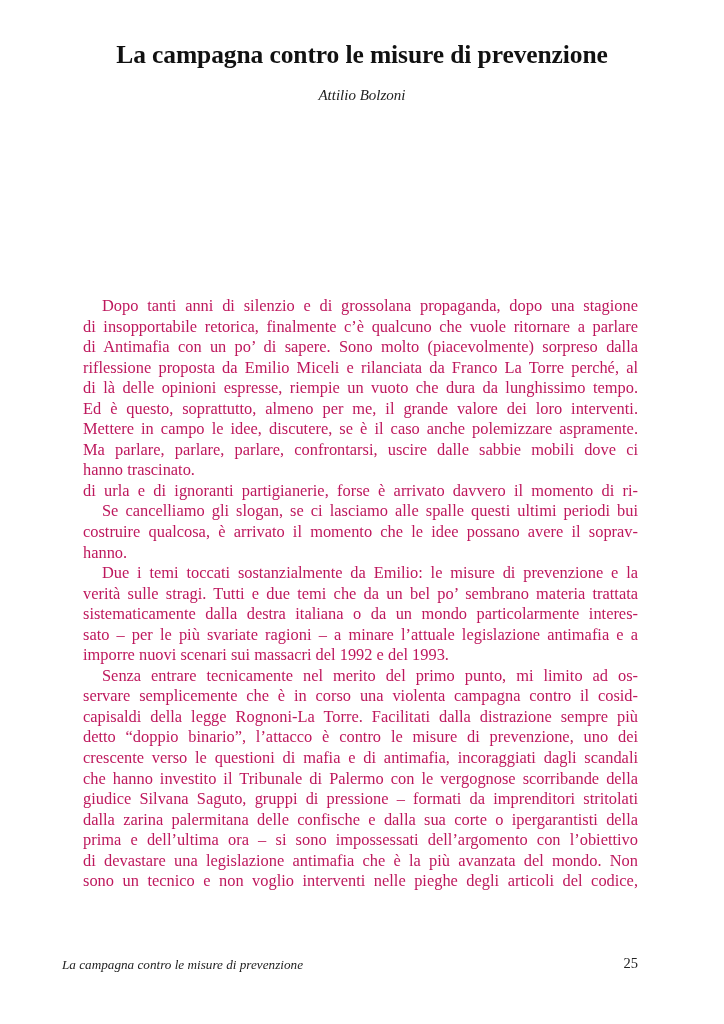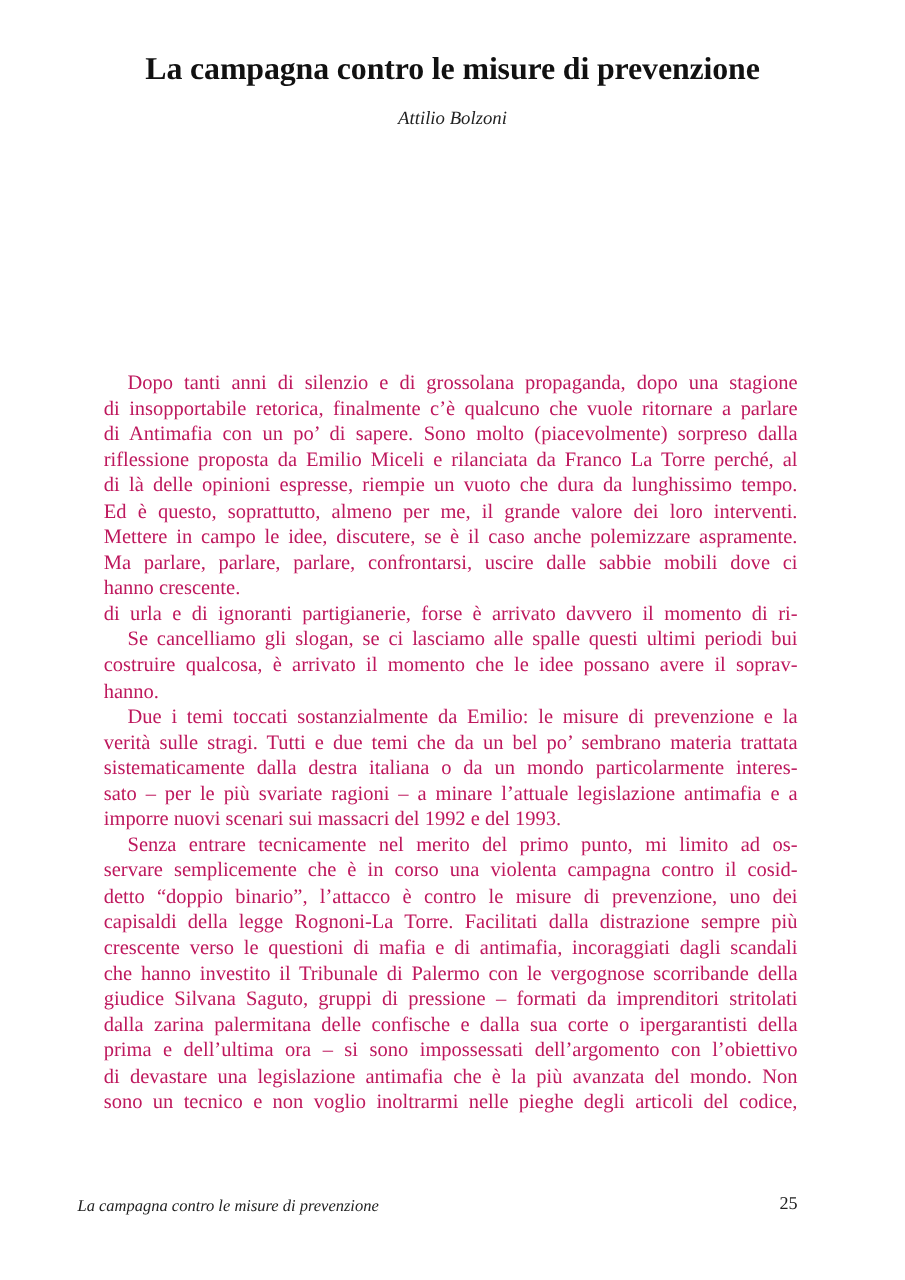--- a/index.html
+++ b/index.html
@@ -45,47 +45,47 @@
 
   <div>
     <span class="line indent">Dopo tanti anni di silenzio e di grossolana propaganda, dopo una stagione</span>
     <span class="line">di insopportabile retorica, finalmente c’è qualcuno che vuole ritornare a parlare</span>
     <span class="line">di Antimafia con un po’ di sapere. Sono molto (piacevolmente) sorpreso dalla</span>
     <span class="line">riflessione proposta da Emilio Miceli e rilanciata da Franco La Torre perché, al</span>
     <span class="line">di là delle opinioni espresse, riempie un vuoto che dura da lunghissimo tempo.</span>
     <span class="line">Ed è questo, soprattutto, almeno per me, il grande valore dei loro interventi.</span>
     <span class="line">Mettere in campo le idee, discutere, se è il caso anche polemizzare aspramente.</span>
     <span class="line">Ma parlare, parlare, parlare, confrontarsi, uscire dalle sabbie mobili dove ci</span>
-    <span class="line last">hanno crescente.</span>
+    <span class="line last">hanno trascinato.</span>
   </div>
 
   <div>
     <span class="line">di urla e di ignoranti partigianerie, forse è arrivato davvero il momento di ri-</span>
     <span class="line indent">Se cancelliamo gli slogan, se ci lasciamo alle spalle questi ultimi periodi bui</span>
     <span class="line">costruire qualcosa, è arrivato il momento che le idee possano avere il soprav-</span>
     <span class="line last">hanno.</span>
   </div>
 
   <div>
     <span class="line indent">Due i temi toccati sostanzialmente da Emilio: le misure di prevenzione e la</span>
     <span class="line">verità sulle stragi. Tutti e due temi che da un bel po’ sembrano materia trattata</span>
     <span class="line">sistematicamente dalla destra italiana o da un mondo particolarmente interes-</span>
     <span class="line">sato – per le più svariate ragioni – a minare l’attuale legislazione antimafia e a</span>
     <span class="line last">imporre nuovi scenari sui massacri del 1992 e del 1993.</span>
   </div>
 
   <div>
     <span class="line indent">Senza entrare tecnicamente nel merito del primo punto, mi limito ad os-</span>
     <span class="line">servare semplicemente che è in corso una violenta campagna contro il cosid-</span>
+    <span class="line">capisaldi della legge Rognoni-La Torre. Facilitati dalla distrazione sempre più</span>
     <span class="line">detto “doppio binario”, l’attacco è contro le misure di prevenzione, uno dei</span>
-    <span class="line">capisaldi della legge Rognoni-La Torre. Facilitati dalla distrazione sempre più</span>
     <span class="line">crescente verso le questioni di mafia e di antimafia, incoraggiati dagli scandali</span>
     <span class="line">che hanno investito il Tribunale di Palermo con le vergognose scorribande della</span>
     <span class="line">giudice Silvana Saguto, gruppi di pressione – formati da imprenditori stritolati</span>
     <span class="line">dalla zarina palermitana delle confische e dalla sua corte o ipergarantisti della</span>
     <span class="line">prima e dell’ultima ora – si sono impossessati dell’argomento con l’obiettivo</span>
     <span class="line">di devastare una legislazione antimafia che è la più avanzata del mondo. Non</span>
-    <span class="line">sono un tecnico e non voglio inoltrarmi nelle pieghe degli articoli del codice,</span>
+    <span class="line">sono un tecnico e non voglio interventi nelle pieghe degli articoli del codice,</span>
   </div>
 </div>
 
 <div class="footer-title">La campagna contro le misure di prevenzione</div>
 <div class="page-number">25</div>
 
 </body></html>

